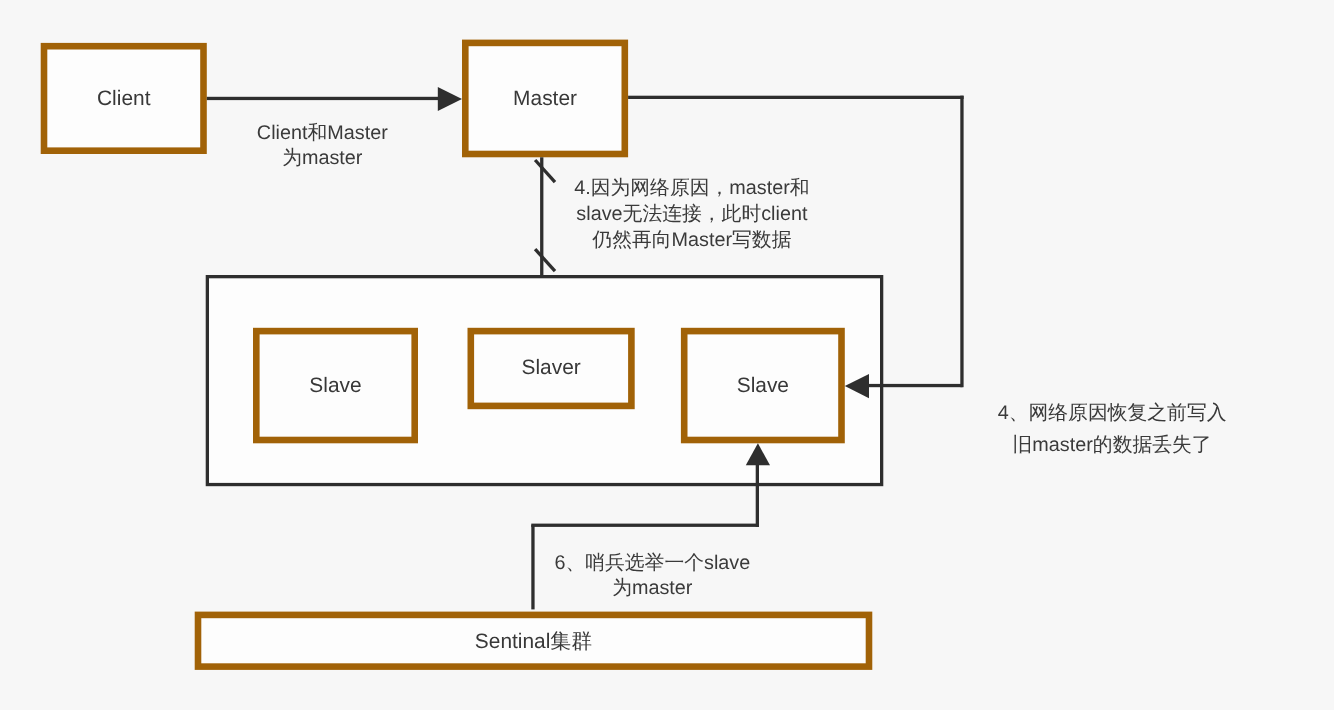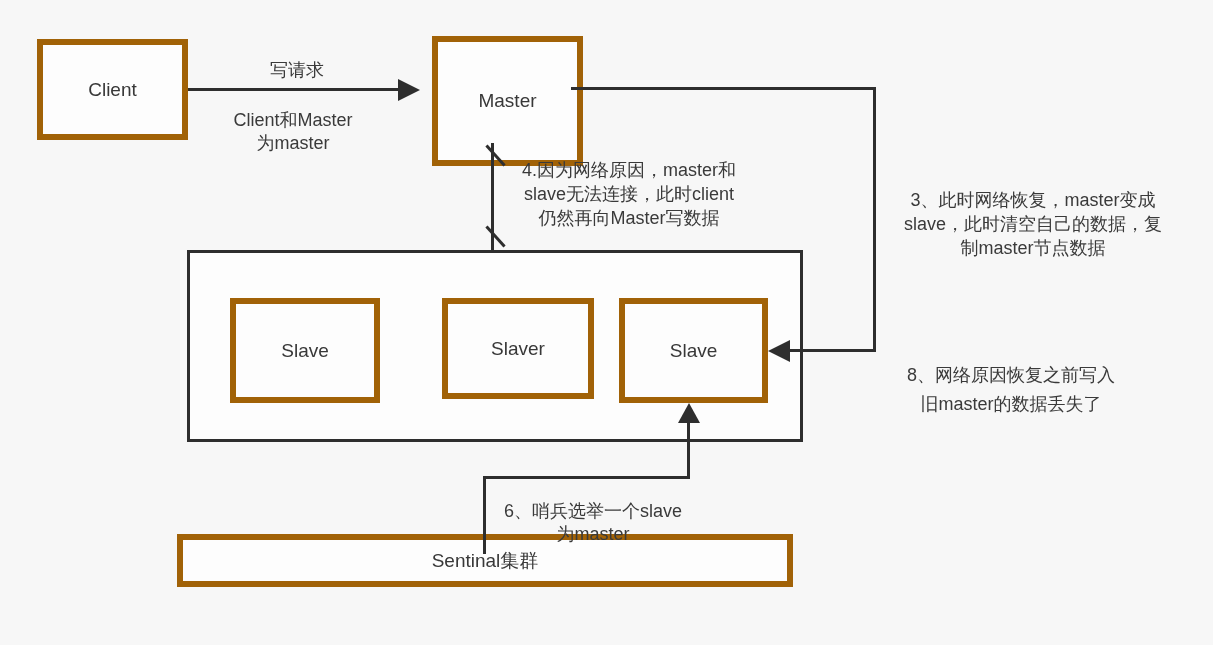--- a/index.html
+++ b/index.html
@@ -66,71 +66,67 @@
 </style>
 </head>
 <body>
 
 <div class="canvas">
 
   <div class="node" style="left:37px; top:39px; width:151px; height:101px;">
     <span>Client</span>
   </div>
 
-  <div class="node" style="left:432px; top:36px; width:151px; height:130px;">
+  <div class="node" style="left:420px; top:36px; width:151px; height:107px;">
     <span>Master</span>
   </div>
 
   <div class="cluster" style="left:187px; top:250px; width:616px; height:192px;"></div>
 
   <div class="node" style="left:230px; top:298px; width:150px; height:105px;">
     <span>Slave</span>
   </div>
 
-  <div class="node" style="left:442px; top:298px; width:152px; height:101px;justify-content:center;">
+  <div class="node" style="left:425px; top:298px; width:152px; height:74px;justify-content:center;">
     <span>Slaver</span>
   </div>
 
   <div class="node" style="left:619px; top:298px; width:149px; height:105px;">
     <span>Slave</span>
   </div>
 
-  <div class="node" style="left:177px; top:534px; width:616px; height:53px;">
+  <div class="node" style="left:177px; top:556px; width:616px; height:53px;">
     <span>Sentinal集群</span>
   </div>
 
   <div class="line" style="left:188px; top:88px; width:215px; height:3px;"></div>
   <div class="arrowhead arrow-right" style="left:398px; top:79px;"></div>
 
   <div class="line" style="left:571px; top:87px; width:305px; height:3px;"></div>
   <div class="line" style="left:873px; top:87px; width:3px; height:265px;"></div>
   <div class="line" style="left:788px; top:349px; width:87px; height:3px;"></div>
   <div class="arrowhead arrow-left" style="left:768px; top:340px;"></div>
 
   <div class="line" style="left:491px; top:143px; width:3px; height:107px;"></div>
   <div class="break-slash" style="left:494px; top:142px;"></div>
   <div class="break-slash" style="left:494px; top:223px;"></div>
 
   <div class="line" style="left:483px; top:477px; width:3px; height:77px;"></div>
   <div class="line" style="left:483px; top:476px; width:207px; height:3px;"></div>
   <div class="line" style="left:687px; top:420px; width:3px; height:59px;"></div>
   <div class="arrowhead arrow-up" style="left:678px; top:403px;"></div>
 
-  <div class="note" style="left:227px; top:58px; width:140px;">写请求</div>
 
   <div class="note" style="left:198px; top:109px; width:190px; line-height:23px;">Client和Master
 为master</div>
 
   <div class="note" style="left:498px; top:158px; width:262px;">4.因为网络原因，master和
 slave无法连接，此时client
 仍然再向Master写数据</div>
 
-  <div class="note" style="left:878px; top:188px; width:310px;">3、此时网络恢复，master变成
-slave，此时清空自己的数据，复
-制master节点数据</div>
 
-  <div class="note" style="left:866px; top:361px; width:290px; line-height:29px;">8、网络原因恢复之前写入
+  <div class="note" style="left:866px; top:361px; width:290px; line-height:29px;">4、网络原因恢复之前写入
 旧master的数据丢失了</div>
 
   <div class="note" style="left:487px; top:500px; width:212px; line-height:23px;">6、哨兵选举一个slave
 为master</div>
 
 </div>
 
 </body></html>

